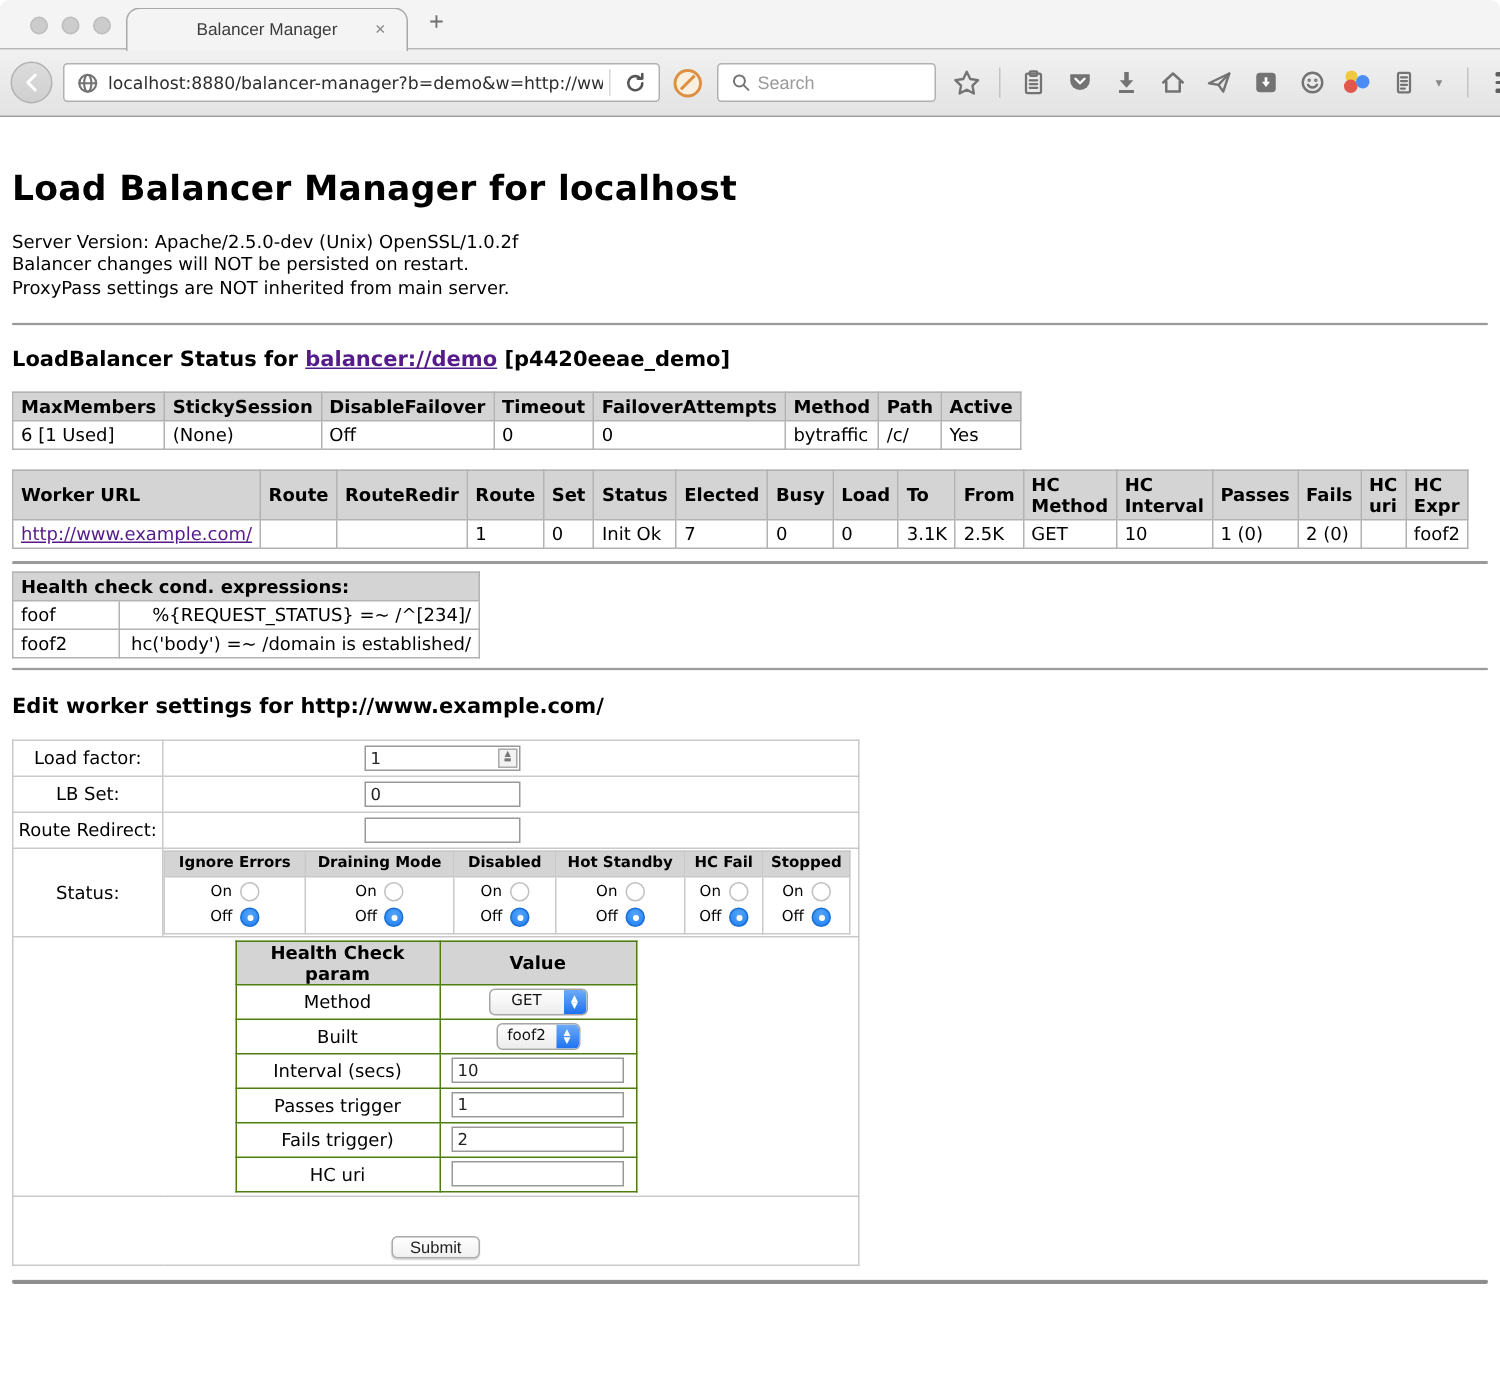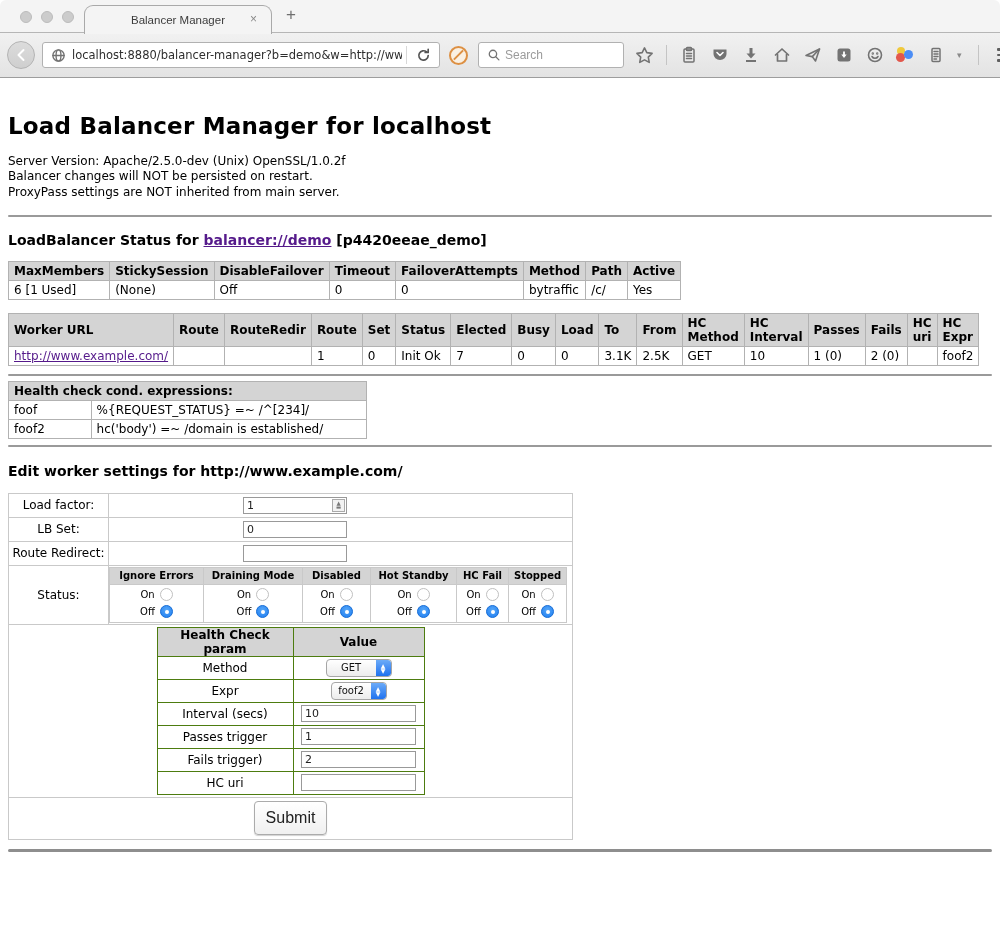--- a/index.html
+++ b/index.html
@@ -54,22 +54,22 @@
   hr.rule { border:none; border-top:2px solid #9a9a9a; border-radius:1px; margin:15px 0 0 0; }
   h3.sec { font-size:14px; font-weight:bold; margin-top:15px; }
   a.vlink { color:#551a8b; text-decoration:underline; }
 
   table.data { border-collapse:collapse; margin-top:13px; font-size:12px; }
   table.data th, table.data td { border:1px solid #b2b2b2; padding:2px 5px; text-align:left; height:18px; }
   table.data th { background:#d4d4d4; font-weight:bold; }
   table.data { border:1px solid #8f8f8f; }
   .balancer-tbl { width:614px; }
   .worker-tbl  { width:825px; }
-  .expr-tbl    { width:359px; }
-  .expr-tbl td.expr { text-align:left; padding-left:5px; white-space:nowrap; }
+  .expr-tbl    { width:312px; }
+  .expr-tbl td.expr { text-align:right; padding-left:5px; white-space:nowrap; }
 
   
   table.form-tbl { border-collapse:collapse; width:565px; margin-top:14px; border:1px solid #9a9a9a; font-size:12px; }
   table.form-tbl > tbody > tr > td { border:1px solid #c9c9c9; }
   td.flabel { width:100px; text-align:center; height:24px; }
   td.fval   { padding:3px 0; }
   .txt-input { height:17px; border:1px solid #999; font-size:11px; padding:0 3px; font-family:"DejaVu Sans", sans-serif;
                color:#222; background:#fff; outline:none; }
   .ml { margin-left:134px; width:104px; }
   .num-wrap { position:relative; margin-left:134px; width:104px; display:inline-block; }
@@ -98,23 +98,23 @@
   .mac-select { display:inline-flex; align-items:center; height:18px; border:1px solid #a6a6a6; border-radius:4px;
                 background:linear-gradient(#fff,#ececec); overflow:hidden; vertical-align:middle; }
   .mac-select .sel-label { flex:1; font-size:10px; color:#111; padding:0 4px; text-align:center; }
   .mac-select .sel-stepper { width:15px; align-self:stretch; background:linear-gradient(#6cabf8,#1f72ef);
                              display:flex; flex-direction:column; align-items:center; justify-content:center;
                              color:#fff; font-size:6px; line-height:5px; border-radius:0 3px 3px 0; }
   .sel-method { width:66px; }
   .sel-expr { width:56px; }
 
   .submit-row { text-align:center; padding:3px 0 4px 0; }
-  .submit-btn { font-family:"Liberation Sans", sans-serif; font-size:16px; color:#222; padding:1px 11px; height:34px;
+  .submit-btn { font-family:"Liberation Sans", sans-serif; font-size:11px; color:#222; padding:1px 11px; height:15px;
                 background:linear-gradient(#fff,#f0f0f0); border:1px solid #ababab; border-radius:4px;
-                box-shadow:0 1px 1px rgba(0,0,0,0.18); }
+                box-shadow:0 1px 1px rgba(0,0,0,0.18);margin-top:23px; }
   hr.rule-bottom { border:none; border-top:3px solid #8e8e8e; border-radius:2px; margin:9px 0 0 0; }
 
   svg.gi { stroke:#737373; fill:none; stroke-width:1.5; stroke-linecap:round; stroke-linejoin:round; }
 </style>
 </head>
 <body>
 
 <div class="screen">
 
   <div class="tabbar">
@@ -498,21 +498,21 @@
                 <span class="mac-select sel-method">
                   <span class="sel-label">GET</span>
                   <span class="sel-stepper">
                           <span>▲</span>
                           <span>▼</span>
                         </span>
                 </span>
               </td>
             </tr>
             <tr>
-              <td class="hc-label">Expr</td>
+              <td class="hc-label">Built</td>
               <td class="hc-value">
                 <span class="mac-select sel-expr">
                   <span class="sel-label">foof2</span>
                   <span class="sel-stepper">
                           <span>▲</span>
                           <span>▼</span>
                         </span>
                 </span>
               </td>
             </tr>

